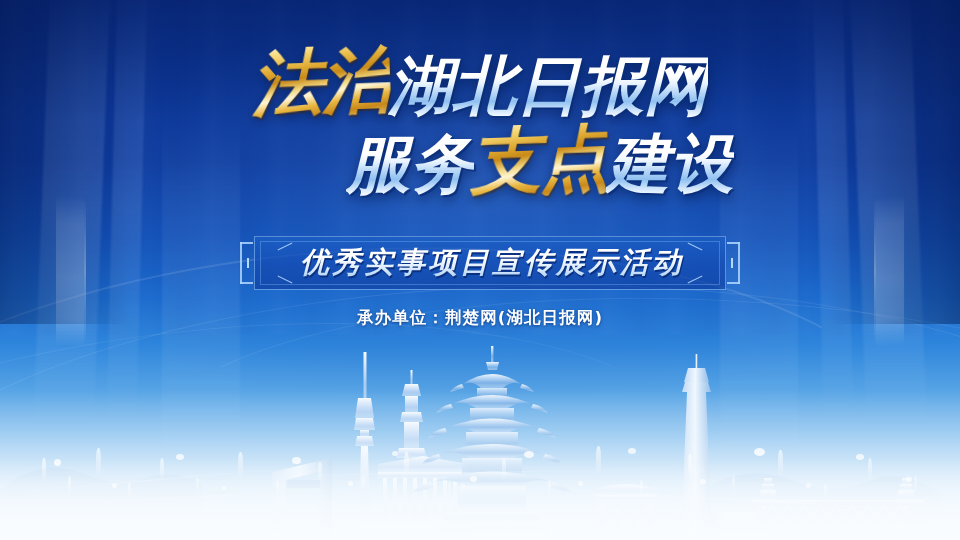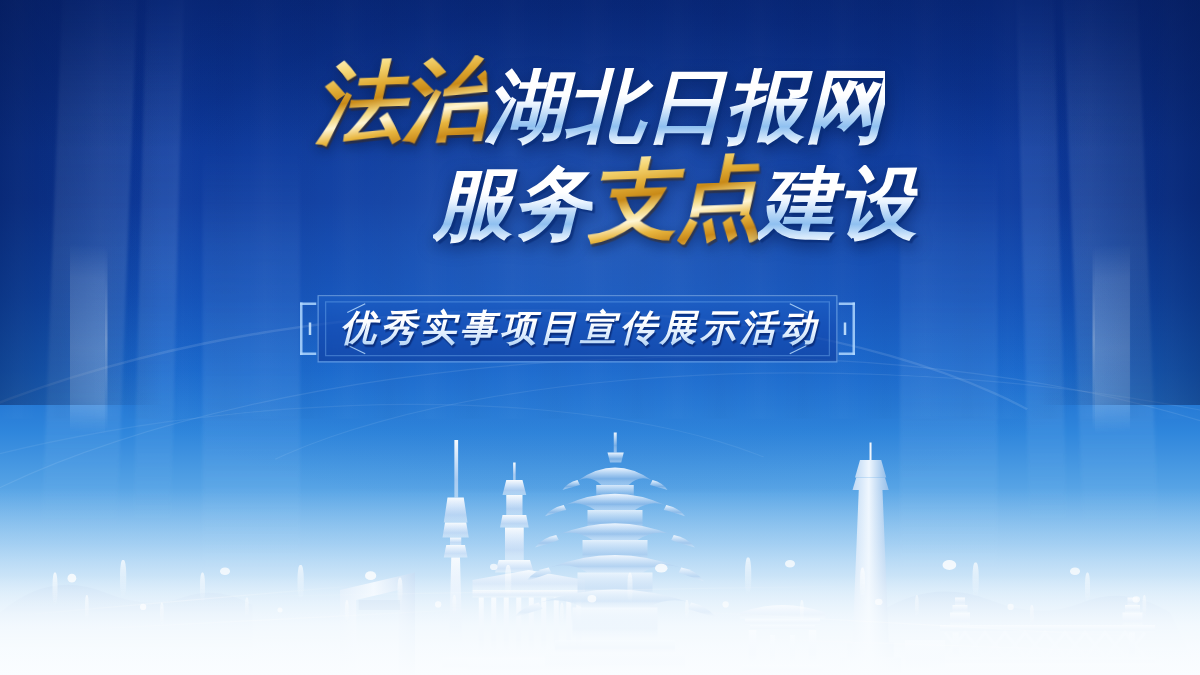--- a/index.html
+++ b/index.html
@@ -231,21 +231,21 @@
     filter:
       drop-shadow(2px 2px 0px rgba(10,45,120,.75))
       drop-shadow(0 4px 6px rgba(3,25,80,.55));
   }
 
   
   .banner {
     position: absolute;
     left: 50%;
     top: 232px;
-    width: 444px;
+    width: 500px;
     margin-left: -240px;
     height: 62px;
     z-index: 6;
   }
   .banner-plate {
     position: absolute;
     left: 14px; right: 14px; top: 4px; bottom: 4px;
     background: linear-gradient(180deg,
         rgba(28,96,200,0.55) 0%,
         rgba(20,76,180,0.72) 48%,
@@ -606,15 +606,16 @@
     <div class="bracket right">
       <span class="v"></span>
         <span class="ht"></span>
         <span class="hb"></span>
         <span class="tick"></span>
     </div>
     <div class="banner-text">优秀实事项目宣传展示活动</div>
   </div>
 
   <div class="orgs">
+    <div class="org-line">承办单位：荆楚网(湖北日报网)</div>
   </div>
 
 </div>
 
 </body></html>

